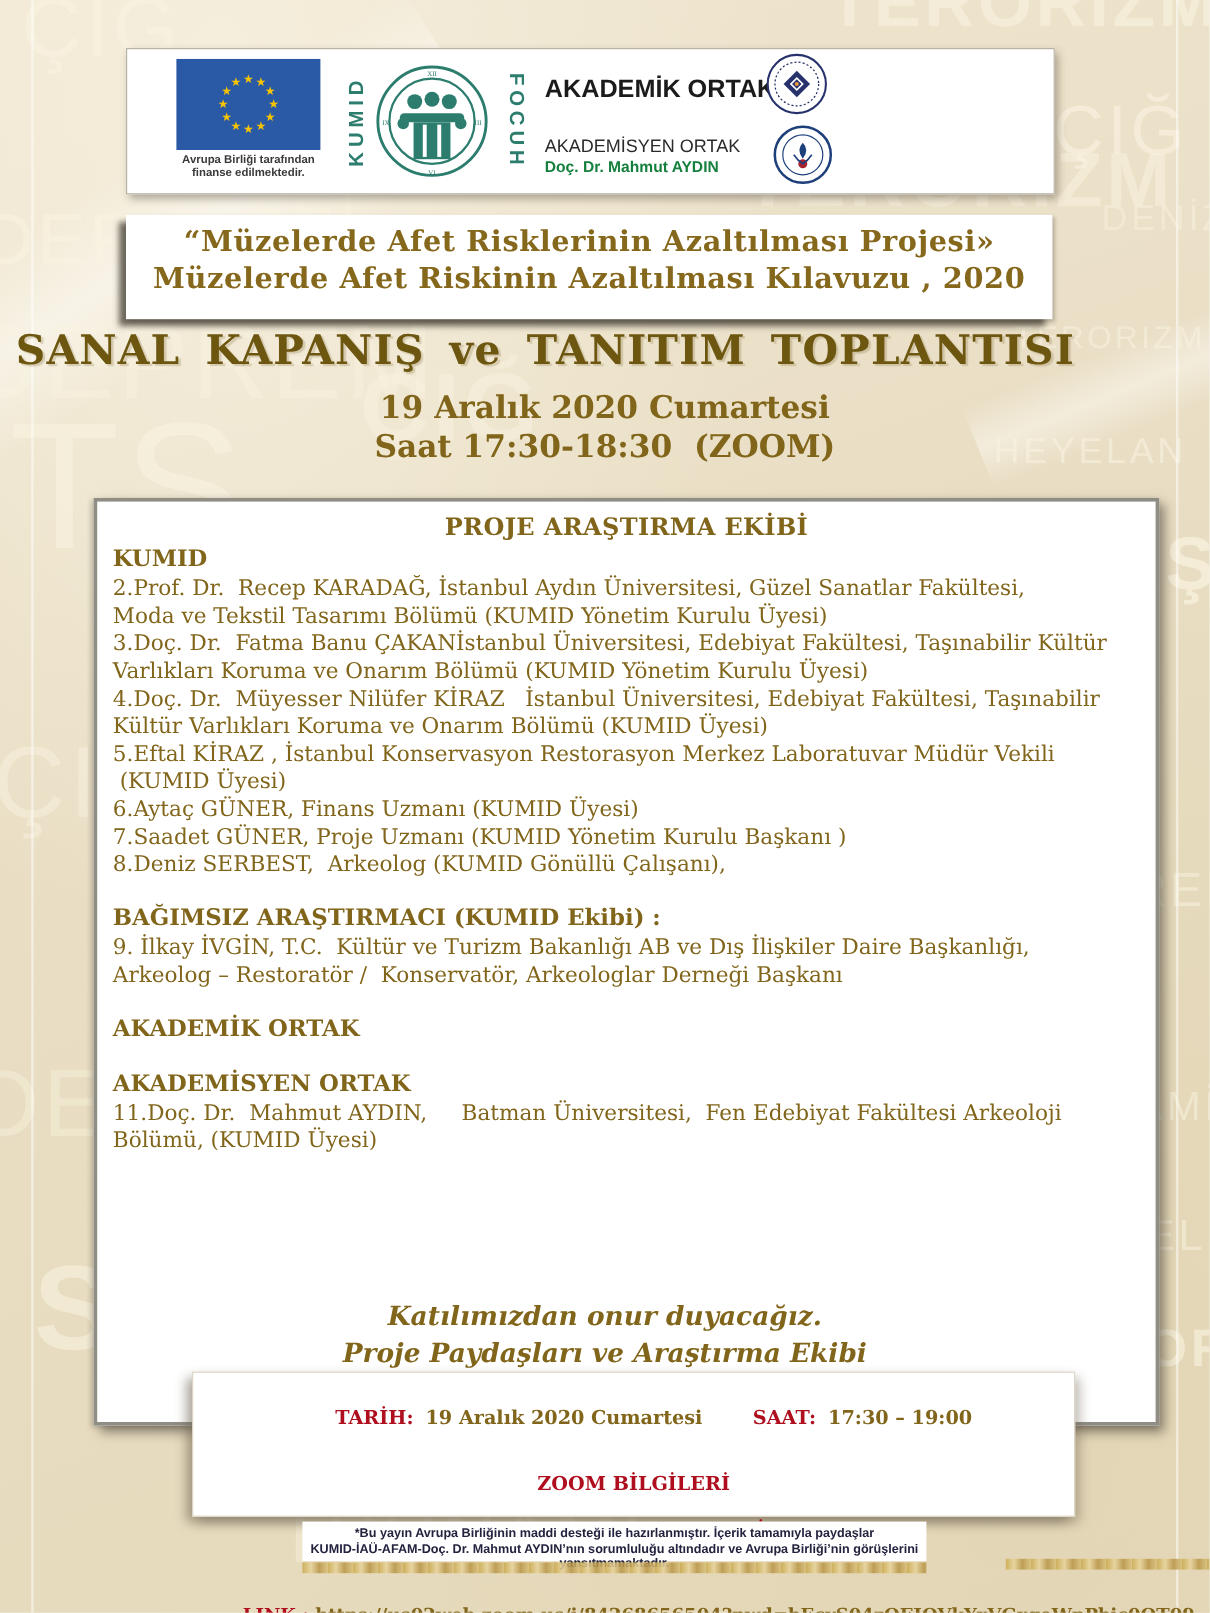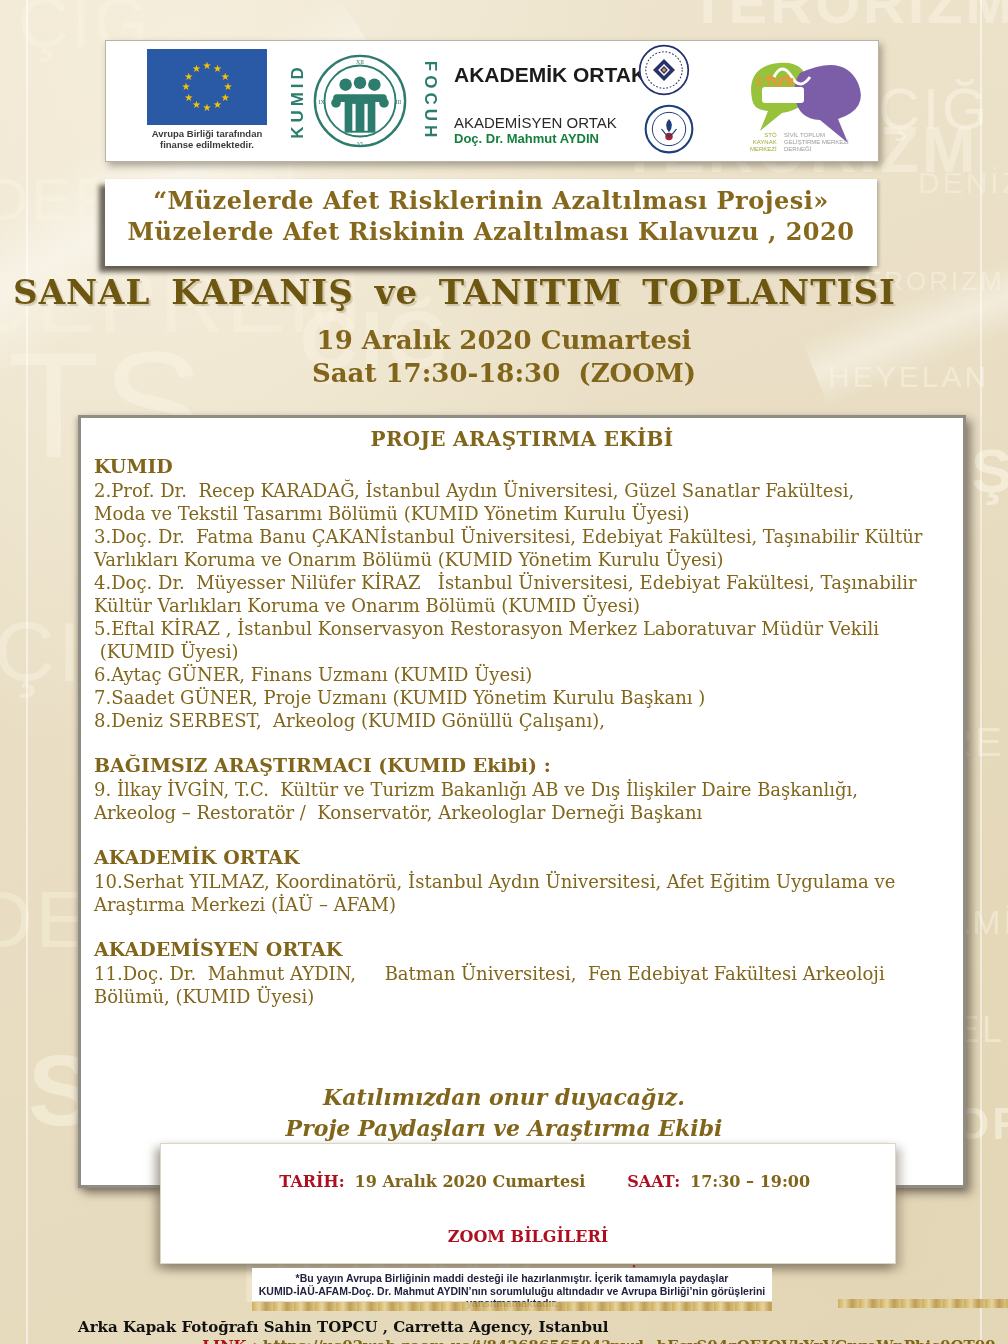--- a/index.html
+++ b/index.html
@@ -223,36 +223,20 @@
     </svg>
 
     <svg class="uni-logo batman" width="50" height="50" viewBox="0 0 60 60">
       <circle cx="30" cy="30" r="28" fill="#ffffff" stroke="#1d3f7a" stroke-width="2.5"></circle>
       <circle cx="30" cy="30" r="20" fill="#ffffff" stroke="#1d3f7a" stroke-width="1.2"></circle>
       <path d="M30 18 q7 7 0 16 q-7 -9 0 -16 Z" fill="#1d3f7a"></path>
       <circle cx="30" cy="39" r="4.5" fill="#a82330"></circle>
       <path d="M21 30 q4 6 9 9 q5 -3 9 -9" fill="none" stroke="#1d3f7a" stroke-width="1.6"></path>
     </svg>
 
-    <div class="stgm-block">
-      <svg width="150" height="110" viewBox="0 0 150 110">
-        <path d="M30,52 Q24,20 56,16 Q84,13 86,38 Q88,62 60,66 L38,84 L46,64 Q31,63 30,52 Z" fill="#97c23c"></path>
-        <path d="M78,26 Q122,6 136,36 Q147,62 116,72 L126,96 L98,73 Q76,72 73,50 Q71,35 78,26 Z" fill="#7b5ea7"></path>
-        <path d="M52,30 Q60,14 70,30 Q78,44 88,30" fill="none" stroke="#ffffff" stroke-width="3"></path>
-        <path d="M44,34 q4,-9 8,0 q4,9 8,0 q4,-9 8,0" fill="none" stroke="#e8963d" stroke-width="2.4"></path>
-        <rect x="40" y="40" width="42" height="16" rx="3" fill="#ffffff"></rect>
-      </svg>
-      <div class="stgm-name">STGM</div>
-      <div class="stgm-cap l">STÖ
-KAYNAK
-MERKEZİ</div>
-      <div class="stgm-cap r">SİVİL TOPLUM
-GELİŞTİRME MERKEZİ
-DERNEĞİ</div>
-    </div>
   </div>
 
   <div class="banner">
     <div class="banner-line">“Müzelerde Afet Risklerinin Azaltılması Projesi»</div>
     <div class="banner-line">Müzelerde Afet Riskinin Azaltılması Kılavuzu , 2020</div>
   </div>
 
   <div class="event-title">SANAL KAPANIŞ ve TANITIM TOPLANTISI</div>
   <div class="event-date">19 Aralık 2020 Cumartesi</div>
   <div class="event-time">Saat 17:30-18:30  (ZOOM)</div>
@@ -273,22 +257,20 @@
     <div class="team-item">7.Saadet GÜNER, Proje Uzmanı (KUMID Yönetim Kurulu Başkanı )</div>
     <div class="team-item">8.Deniz SERBEST,  Arkeolog (KUMID Gönüllü Çalışanı),</div>
 
     <div class="spacer"></div>
     <div class="team-heading">BAĞIMSIZ ARAŞTIRMACI (KUMID Ekibi) :</div>
     <div class="team-item">9. İlkay İVGİN, T.C.  Kültür ve Turizm Bakanlığı AB ve Dış İlişkiler Daire Başkanlığı,
 Arkeolog – Restoratör /  Konservatör, Arkeologlar Derneği Başkanı</div>
 
     <div class="spacer"></div>
     <div class="team-heading">AKADEMİK ORTAK</div>
-    <div class="team-item">10.Serhat YILMAZ, Koordinatörü, İstanbul Aydın Üniversitesi, Afet Eğitim Uygulama ve
-Araştırma Merkezi (İAÜ – AFAM)</div>
 
     <div class="spacer"></div>
     <div class="team-heading">AKADEMİSYEN ORTAK</div>
     <div class="team-item">11.Doç. Dr.  Mahmut AYDIN,     Batman Üniversitesi,  Fen Edebiyat Fakültesi Arkeoloji
 Bölümü, (KUMID Üyesi)</div>
   </div>
 
   <div class="thanks">
     <div>Katılımızdan onur duyacağız.</div>
     <div>Proje Paydaşları ve Araştırma Ekibi</div>
@@ -306,15 +288,14 @@
       <span class="lbl">LINK :</span> <span class="val">https://us02web.zoom.us/j/84268656504?pwd=bEcyS04zOEJQVkYxVGxqeWpPbjc0QT09</span>
     </div>
   </div>
 
   <div class="disclaimer">
     <div>*Bu yayın Avrupa Birliğinin maddi desteği ile hazırlanmıştır. İçerik tamamıyla paydaşlar</div>
     <div>KUMID-İAÜ-AFAM-Doç. Dr. Mahmut AYDIN’nın sorumluluğu altındadır ve Avrupa Birliği’nin görüşlerini yansıtmamaktadır.</div>
   </div>
   <div class="gold-strip main"></div>
   <div class="gold-strip side"></div>
-  <div class="photo-credit">Arka Kapak Fotoğrafı Sahin TOPCU , Carretta Agency, Istanbul</div>
 
 </div>
 
 </body></html>

